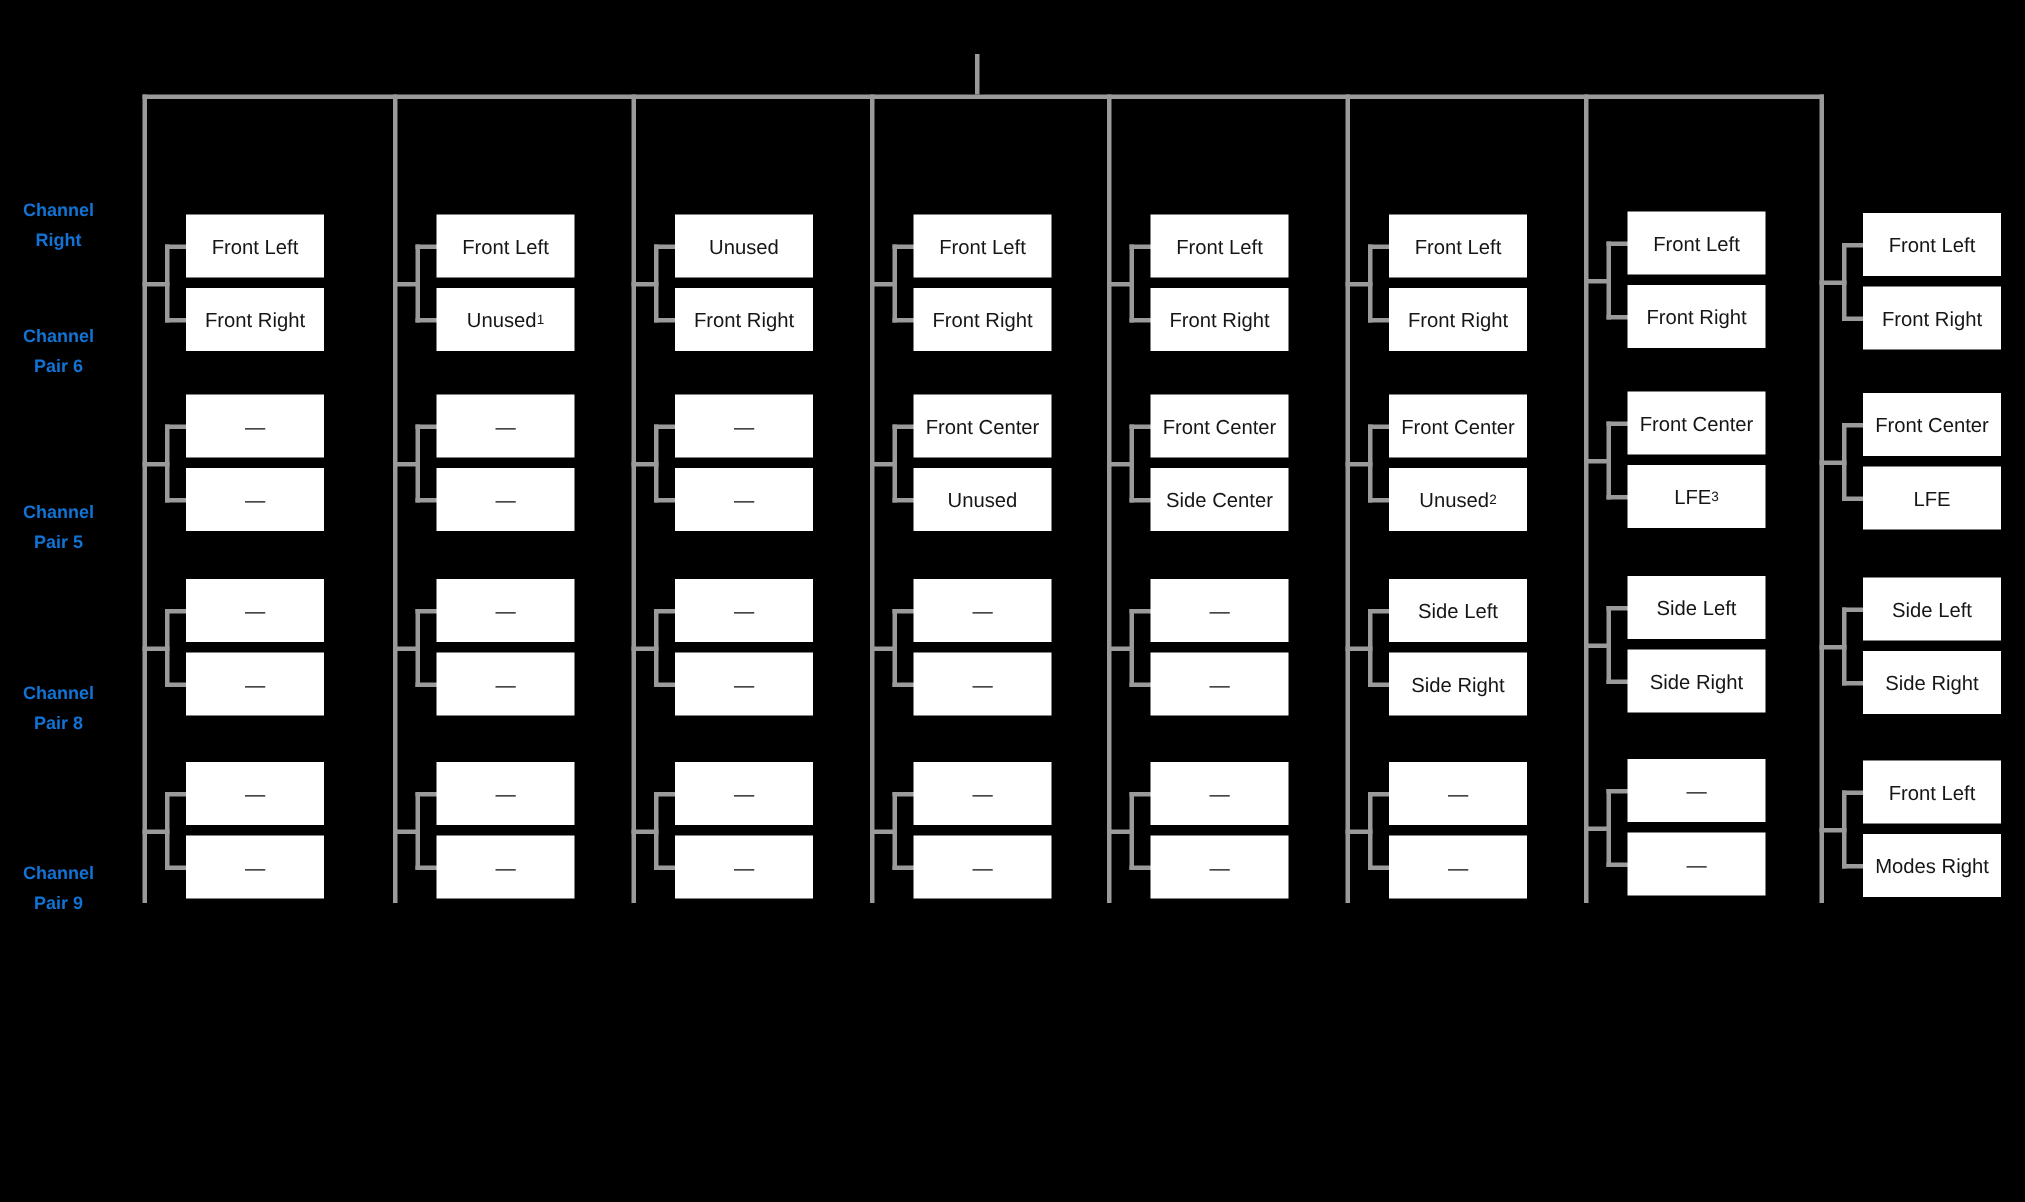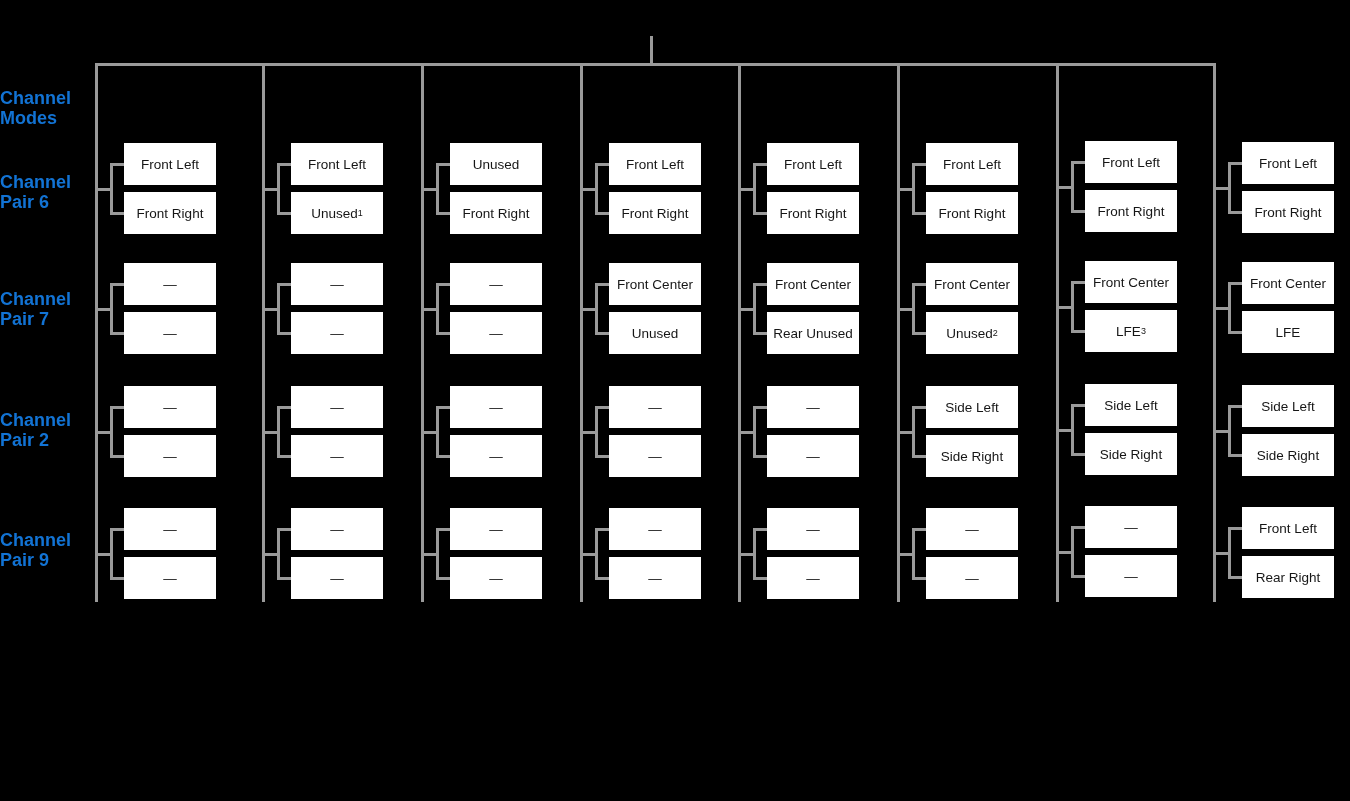--- a/index.html
+++ b/index.html
@@ -9,26 +9,27 @@
     background:#000000;
     font-family:"Liberation Sans", sans-serif;
     overflow:hidden;
     position:relative;
   }
   #stage{position:absolute;left:0;top:0;width:1350px;height:801px;}
 
   
   .rowlabel{
     position:absolute;
-    text-align:left;
+    text-align:center;
     color:#1273d4;
     font-weight:bold;
-    font-size:18px;
+    font-size:12px;
     line-height:20px;
     letter-spacing:0px;
+    margin-top:42px;
   }
 
   
   .hline{position:absolute;background:#9a9a9a;height:3px;}
   .vline{position:absolute;background:#9a9a9a;width:3px;}
 
   
   .box{
     position:absolute;
     background:#ffffff;
@@ -46,33 +47,33 @@
   .dash{font-size:13.5px;color:#161616;}
 </style>
 </head>
 <body>
 
 <div id="stage">
     <div class="hline" style="left: 95px; top: 63px; width: 1121px;"></div>
     <div class="vline" style="left: 650px; top: 36px; height: 27px;"></div>
     <div class="rowlabel" style="left: 0px; top: 88px; width: 78px;">
       <div>Channel</div>
-      <div>Modes</div>
+      <div>Right</div>
     </div>
     <div class="rowlabel" style="left: 0px; top: 172px; width: 78px;">
       <div>Channel</div>
       <div>Pair 6</div>
     </div>
     <div class="rowlabel" style="left: 0px; top: 289px; width: 78px;">
       <div>Channel</div>
-      <div>Pair 7</div>
+      <div>Pair 5</div>
     </div>
     <div class="rowlabel" style="left: 0px; top: 410px; width: 78px;">
       <div>Channel</div>
-      <div>Pair 2</div>
+      <div>Pair 8</div>
     </div>
     <div class="rowlabel" style="left: 0px; top: 530px; width: 78px;">
       <div>Channel</div>
       <div>Pair 9</div>
     </div>
     <div class="vline" style="left: 95px; top: 63px; height: 539px;"></div>
     <div class="hline" style="left: 95px; top: 188px; width: 18px;"></div>
     <div class="vline" style="left: 110px; top: 163px; height: 52px;"></div>
     <div class="hline" style="left: 110px; top: 163px; width: 17px;"></div>
     <div class="hline" style="left: 110px; top: 212px; width: 17px;"></div>
@@ -248,21 +249,21 @@
       <span class="lbl">Front Right</span>
     </div>
     <div class="hline" style="left: 738px; top: 308px; width: 18px;"></div>
     <div class="vline" style="left: 753px; top: 283px; height: 52px;"></div>
     <div class="hline" style="left: 753px; top: 283px; width: 17px;"></div>
     <div class="hline" style="left: 753px; top: 332px; width: 17px;"></div>
     <div class="box" style="left: 767px; top: 263px; width: 92px; height: 42px;">
       <span class="lbl">Front Center</span>
     </div>
     <div class="box" style="left: 767px; top: 312px; width: 92px; height: 42px;">
-      <span class="lbl">Rear Unused</span>
+      <span class="lbl">Side Center</span>
     </div>
     <div class="hline" style="left: 738px; top: 431px; width: 18px;"></div>
     <div class="vline" style="left: 753px; top: 406px; height: 52px;"></div>
     <div class="hline" style="left: 753px; top: 406px; width: 17px;"></div>
     <div class="hline" style="left: 753px; top: 455px; width: 17px;"></div>
     <div class="box" style="left: 767px; top: 386px; width: 92px; height: 42px;">
       <span class="lbl dash">—</span>
     </div>
     <div class="box" style="left: 767px; top: 435px; width: 92px; height: 42px;">
       <span class="lbl dash">—</span>
@@ -393,15 +394,15 @@
       <span class="lbl">Side Right</span>
     </div>
     <div class="hline" style="left: 1213px; top: 552px; width: 18px;"></div>
     <div class="vline" style="left: 1228px; top: 527px; height: 52px;"></div>
     <div class="hline" style="left: 1228px; top: 527px; width: 17px;"></div>
     <div class="hline" style="left: 1228px; top: 576px; width: 17px;"></div>
     <div class="box" style="left: 1242px; top: 507px; width: 92px; height: 42px;">
       <span class="lbl">Front Left</span>
     </div>
     <div class="box" style="left: 1242px; top: 556px; width: 92px; height: 42px;">
-      <span class="lbl">Rear Right</span>
+      <span class="lbl">Modes Right</span>
     </div>
   </div>
 
 </body></html>

